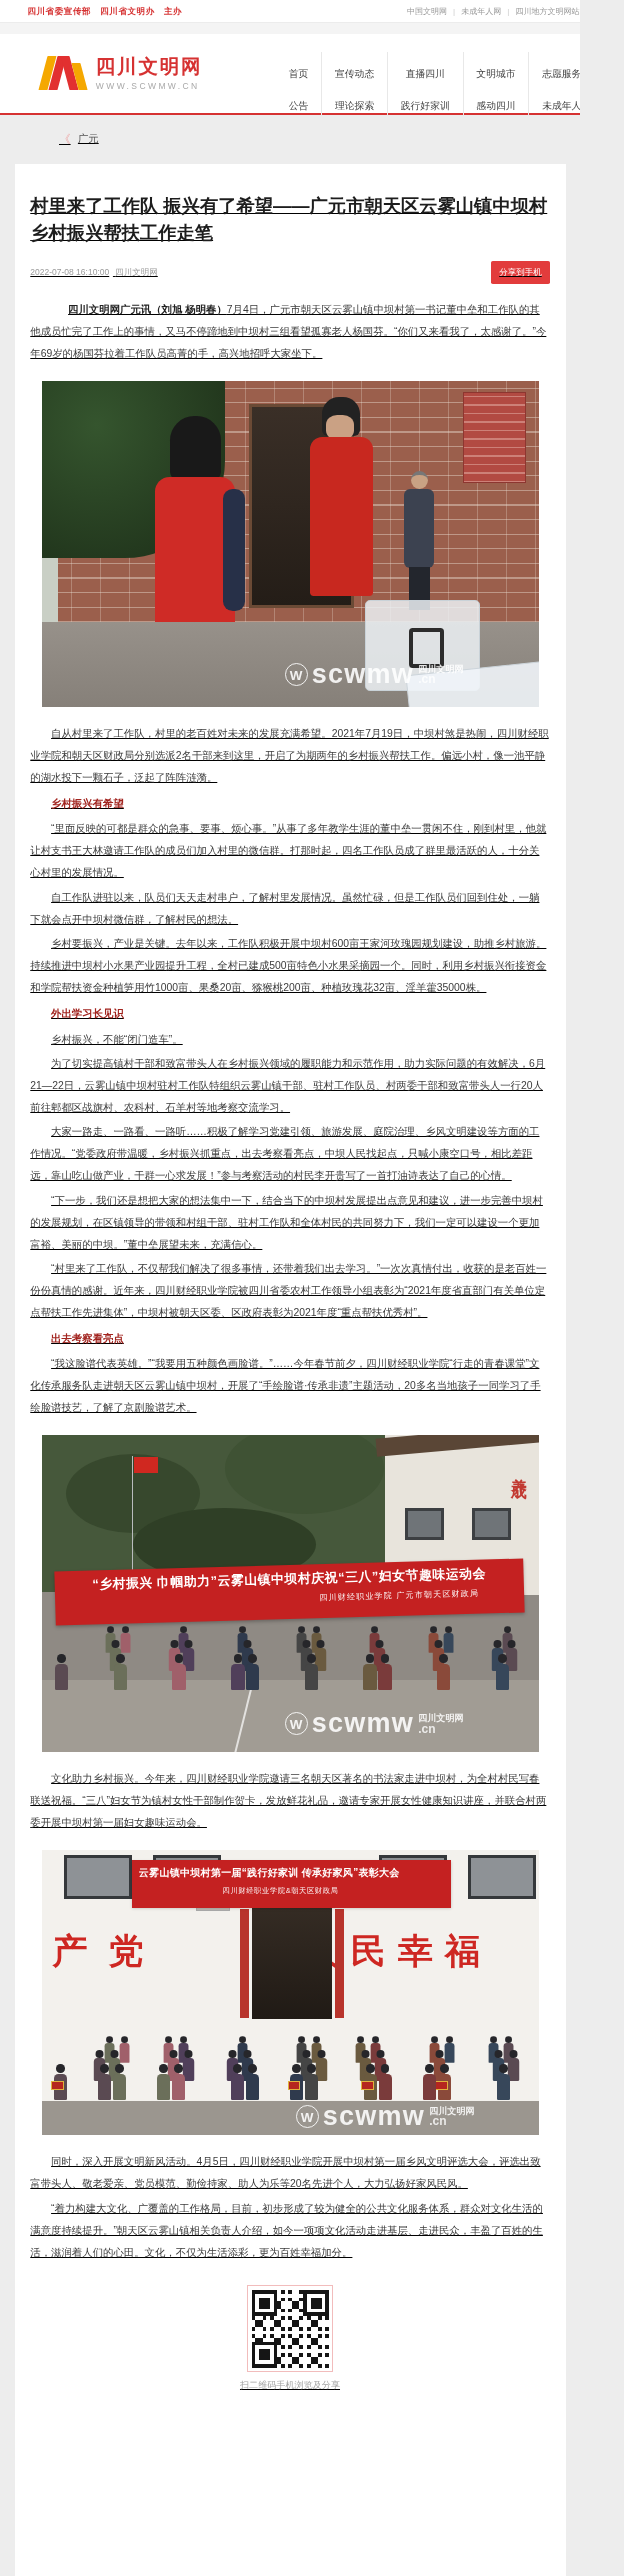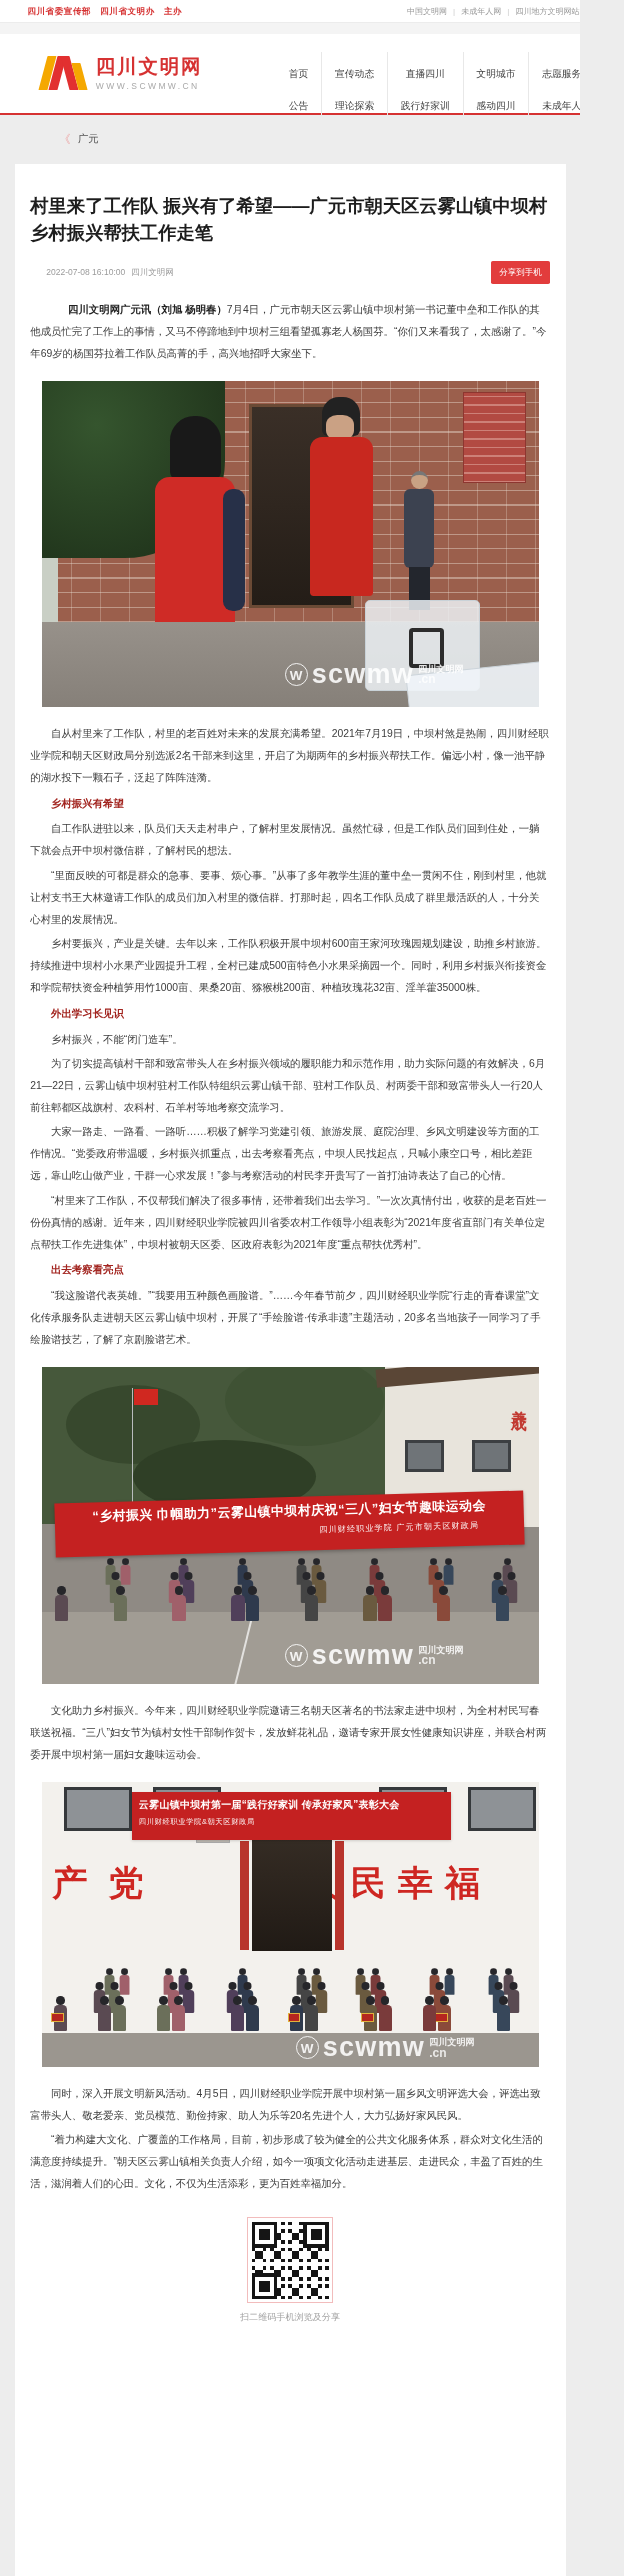--- a/index.html
+++ b/index.html
@@ -2,21 +2,21 @@
 <html style="--brand-red: #d63232; --heading-red: #a2241f; --banner-red: #c42121; --share-red: #e23c3c;font-size:9.8px"><head>
 <meta charset="utf-8">
 <style>
   :root{
     --brand-red:#d63232; --heading-red:#a2241f; --banner-red:#c42121;
     --share-red:#e23c3c; --link-gray:#999;
   }
   *{box-sizing:border-box;}
   html,body{margin:0;padding:0;}
   body{font-family:"Liberation Sans",sans-serif;background:#ededed;}
-  #page{width:580px;height:2576px;overflow:hidden;position:relative;background:#ededed;}
+  #page{width:580px;height:2576px;overflow:hidden;position:relative;background:#ededed;text-decoration:underline;}
 
   
   .topbar{background:#fff;height:22px;position:relative;}
   .sponsor{position:absolute;left:27.4px;top:5.5px;color:var(--brand-red);font-size:8.5px;font-weight:bold;letter-spacing:0.6px;}
   .toplinks{position:absolute;left:407px;top:5.5px;white-space:nowrap;font-size:8px;color:#9a9a9a;}
   .toplinks a{color:#9a9a9a;text-decoration:none;}
   .toplinks .sep{color:#ccc;padding:0 6.1px;}
   .topstrip{height:12.2px;background:#f4f4f4;border-top:0.6px solid #ececec;}
 
   
@@ -38,21 +38,21 @@
 
   
   .breadcrumb{height:49px;display:flex;align-items:center;padding-left:59px;font-size:10.4px;color:#555;}
   .crumb-icon{color:#eca0a0;font-size:11.6px;margin-right:7.3px;}
   .crumb-label{color:#555;cursor:pointer;}
 
   
   .card{width:551px;margin:0 auto;background:#fff;min-height:2413px;padding:28px 14.6px 24.4px;}
   .title{font-size:18.3px;font-weight:bold;color:#1d1d1d;line-height:27.4px;margin:0 1.2px;}
   .meta-row{display:flex;justify-content:space-between;align-items:center;margin-top:14.6px;padding:0 1.2px;}
-  .meta{color:#9b9b9b;font-size:8.5px;margin-left:16px;}
+  .meta{color:#9b9b9b;font-size:8.5px;}
   .meta span{margin-right:3.7px;}
   .share-btn{background:var(--share-red);color:#fff;font-size:8.5px;padding:5.5px 8px;border-radius:1.8px;border:none;cursor:pointer;}
   .article{margin-top:14.6px;font-size:10.4px;color:#3c3c3c;padding:0 1.2px;}
   .para{line-height:22px;margin:2.4px 0;text-indent:2em;}
   .para strong{color:#222;margin-left:17px;}
   .subhead{color:var(--heading-red);font-weight:bold;font-size:10.4px;line-height:22px;margin:3.7px 0;text-indent:2em;}
   .editor{text-align:right;color:#8a8a8a;font-size:9.1px;margin-top:12.2px;padding-right:25.6px;}
 
   
   .photo{width:497px;margin:16px auto;position:relative;overflow:hidden;background:#8f8a84;}
@@ -116,21 +116,21 @@
   .ph3 .v1{left:22px;} .ph3 .v2{left:111px;} .ph3 .v3{left:337px;} .ph3 .v4{left:426px;}
   .ph3 .ac{position:absolute;left:154px;top:33px;width:34px;height:28px;background:#d6d2cb;border:1.2px solid #aaa;
     background-image:repeating-linear-gradient(0deg,#bdb9b2 0 1.8px,transparent 1.8px 5.5px);}
   .ph3 .door{position:absolute;left:210px;top:56px;width:80px;height:113px;background:linear-gradient(#352c24,#201a15);z-index:2;}
   .ph3 .couplet{position:absolute;top:59px;width:9.8px;height:109px;background:#b8342c;z-index:2;}
   .ph3 .cp-l{left:198px;} .ph3 .cp-r{left:293px;}
   .ph3 .lintel{position:absolute;left:215px;top:43px;width:71px;height:12.2px;background:#b8342c;z-index:2;}
   .ph3 .banner{position:absolute;left:90px;top:9.8px;width:319px;height:48px;background:var(--banner-red);z-index:5;
     color:#fff;padding:6.1px 7.3px 0;box-shadow:0 1.2px 3px rgba(0,0,0,.2);}
   .ph3 .banner .l1{font-size:10px;font-weight:bold;letter-spacing:0.3px;}
-  .ph3 .banner .l2{font-size:7.3px;text-align:left;padding-right:21px;margin-top:5.5px;opacity:.95;letter-spacing:0.6px;}
+  .ph3 .banner .l2{font-size:7.3px;text-align:center;padding-right:21px;margin-top:5.5px;opacity:.95;letter-spacing:0.6px;}
   .ph3 .crowd{position:absolute;left:2.4px;right:2.4px;top:138px;height:111px;z-index:4;}
   .ph3 .ground{position:absolute;left:0;bottom:0;right:0;height:34px;background:#9b968f;z-index:3;}
 
   
   .person{position:absolute;width:13.4px;height:35px;}
   .person::before{content:"";position:absolute;top:0;left:2.4px;width:8.5px;height:8.5px;border-radius:50%;background:#26262a;}
   .person::after{content:"";position:absolute;top:9.1px;left:0;width:13.4px;height:26px;border-radius:4.3px 4.3px 1.2px 1.2px;background:var(--c,#555);}
   .cert{position:absolute;top:17px;left:-2.4px;width:12.8px;height:8.5px;background:#b5261f;border:1.2px solid #e0b23c;z-index:6;}
 
   
@@ -249,27 +249,28 @@
         <span class="wm-circle">W</span>
         <span class="wm-text">scwmw</span>
         <span class="wm-cn">
               <i>四川文明网</i>
               <i class="wm-cn2">.cn</i>
             </span>
       </div>
     </div>
         <p class="para">自从村里来了工作队，村里的老百姓对未来的发展充满希望。2021年7月19日，中坝村煞是热闹，四川财经职业学院和朝天区财政局分别选派2名干部来到这里，开启了为期两年的乡村振兴帮扶工作。偏远小村，像一池平静的湖水投下一颗石子，泛起了阵阵涟漪。</p>
         <p class="subhead">乡村振兴有希望</p>
+        <p class="para">“里面反映的可都是群众的急事、要事、烦心事。”从事了多年教学生涯的董中垒一贯闲不住，刚到村里，他就让村支书王大林邀请工作队的成员们加入村里的微信群。打那时起，四名工作队员成了群里最活跃的人，十分关心村里的发展情况。</p>
         <p class="para">自工作队进驻以来，队员们天天走村串户，了解村里发展情况。虽然忙碌，但是工作队员们回到住处，一躺下就会点开中坝村微信群，了解村民的想法。</p>
-        <p class="para">“里面反映的可都是群众的急事、要事、烦心事。”从事了多年教学生涯的董中垒一贯闲不住，刚到村里，他就让村支书王大林邀请工作队的成员们加入村里的微信群。打那时起，四名工作队员成了群里最活跃的人，十分关心村里的发展情况。</p>
         <p class="para">乡村要振兴，产业是关键。去年以来，工作队积极开展中坝村600亩王家河玫瑰园规划建设，助推乡村旅游。持续推进中坝村小水果产业园提升工程，全村已建成500亩特色小水果采摘园一个。同时，利用乡村振兴衔接资金和学院帮扶资金种植笋用竹1000亩、果桑20亩、猕猴桃200亩、种植玫瑰花32亩、淫羊藿35000株。</p>
         <p class="subhead">外出学习长见识</p>
         <p class="para">乡村振兴，不能“闭门造车”。</p>
         <p class="para">为了切实提高镇村干部和致富带头人在乡村振兴领域的履职能力和示范作用，助力实际问题的有效解决，6月21—22日，云雾山镇中坝村驻村工作队特组织云雾山镇干部、驻村工作队员、村两委干部和致富带头人一行20人前往郫都区战旗村、农科村、石羊村等地考察交流学习。</p>
         <p class="para">大家一路走、一路看、一路听……积极了解学习党建引领、旅游发展、庭院治理、乡风文明建设等方面的工作情况。“党委政府带温暖，乡村振兴抓重点，出去考察看亮点，中坝人民找起点，只喊小康空口号，相比差距远，靠山吃山做产业，干群一心求发展！”参与考察活动的村民李开贵写了一首打油诗表达了自己的心情。</p>
+        <p class="para">“下一步，我们还是想把大家的想法集中一下，结合当下的中坝村发展提出点意见和建议，进一步完善中坝村的发展规划，在区镇领导的带领和村组干部、驻村工作队和全体村民的共同努力下，我们一定可以建设一个更加富裕、美丽的中坝。”董中垒展望未来，充满信心。</p>
         <p class="para">“村里来了工作队，不仅帮我们解决了很多事情，还带着我们出去学习。”一次次真情付出，收获的是老百姓一份份真情的感谢。近年来，四川财经职业学院被四川省委农村工作领导小组表彰为“2021年度省直部门有关单位定点帮扶工作先进集体”，中坝村被朝天区委、区政府表彰为2021年度“重点帮扶优秀村”。</p>
         <p class="subhead">出去考察看亮点</p>
         <p class="para">“我这脸谱代表英雄。”“我要用五种颜色画脸谱。”……今年春节前夕，四川财经职业学院“行走的青春课堂”文化传承服务队走进朝天区云雾山镇中坝村，开展了“手绘脸谱·传承非遗”主题活动，20多名当地孩子一同学习了手绘脸谱技艺，了解了京剧脸谱艺术。</p>
         <div class="photo ph2" id="photo-img2">
       <div class="forest"></div>
       <div class="treeblob t1"></div>
           <div class="treeblob t2"></div>
           <div class="treeblob t3"></div>
       <div class="pole"></div>
       <div class="flag"></div>

